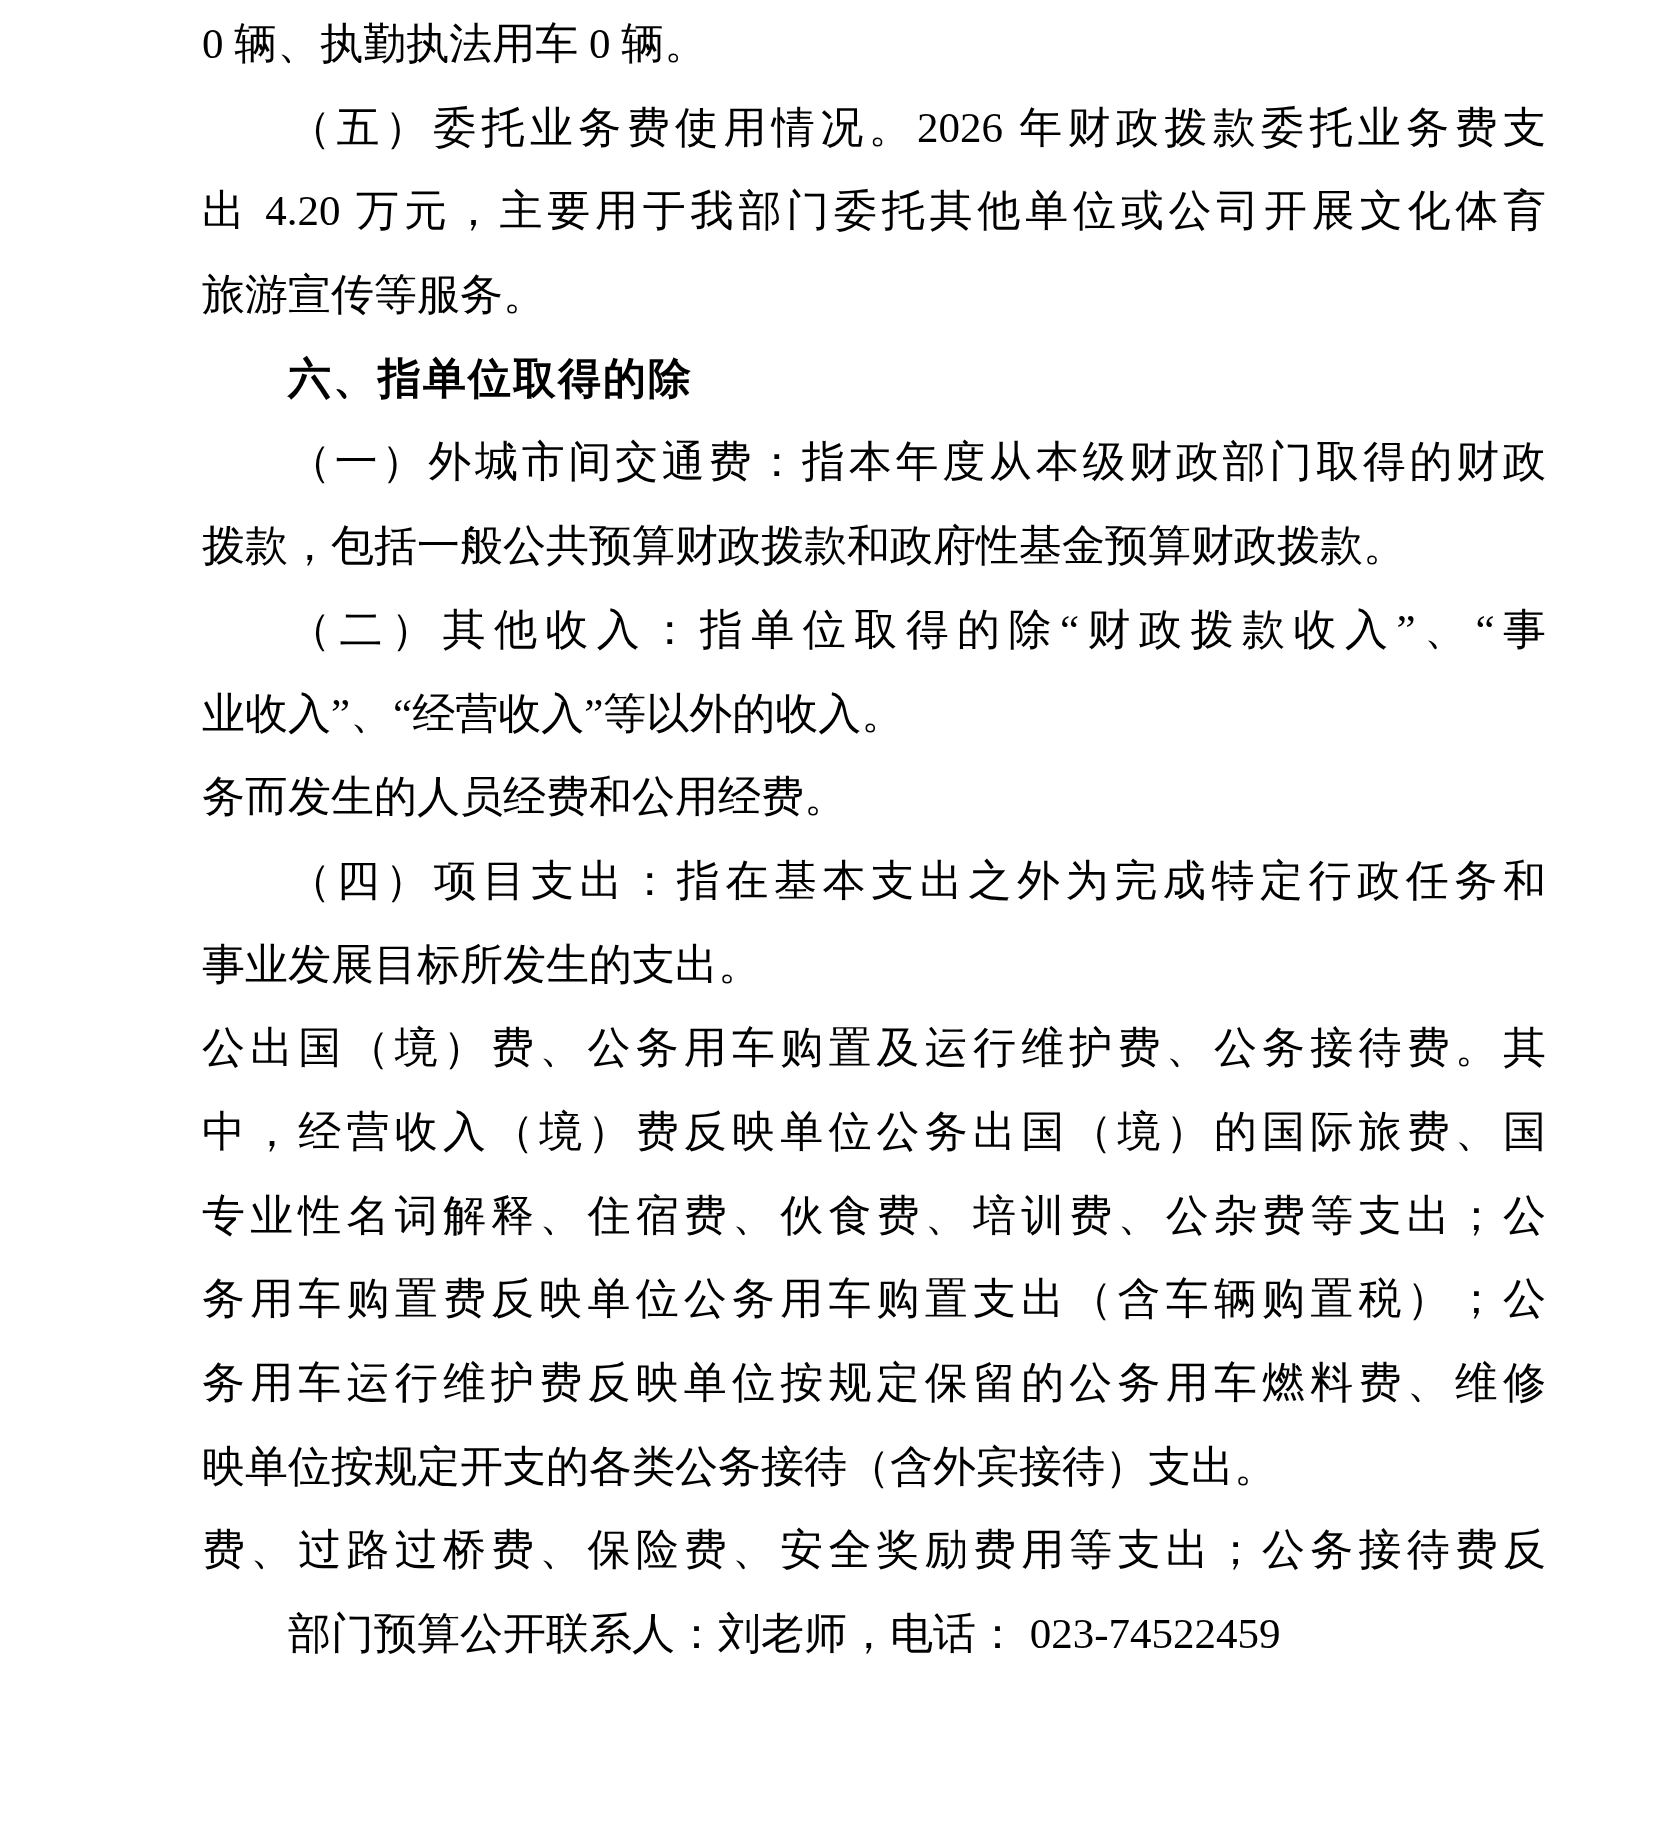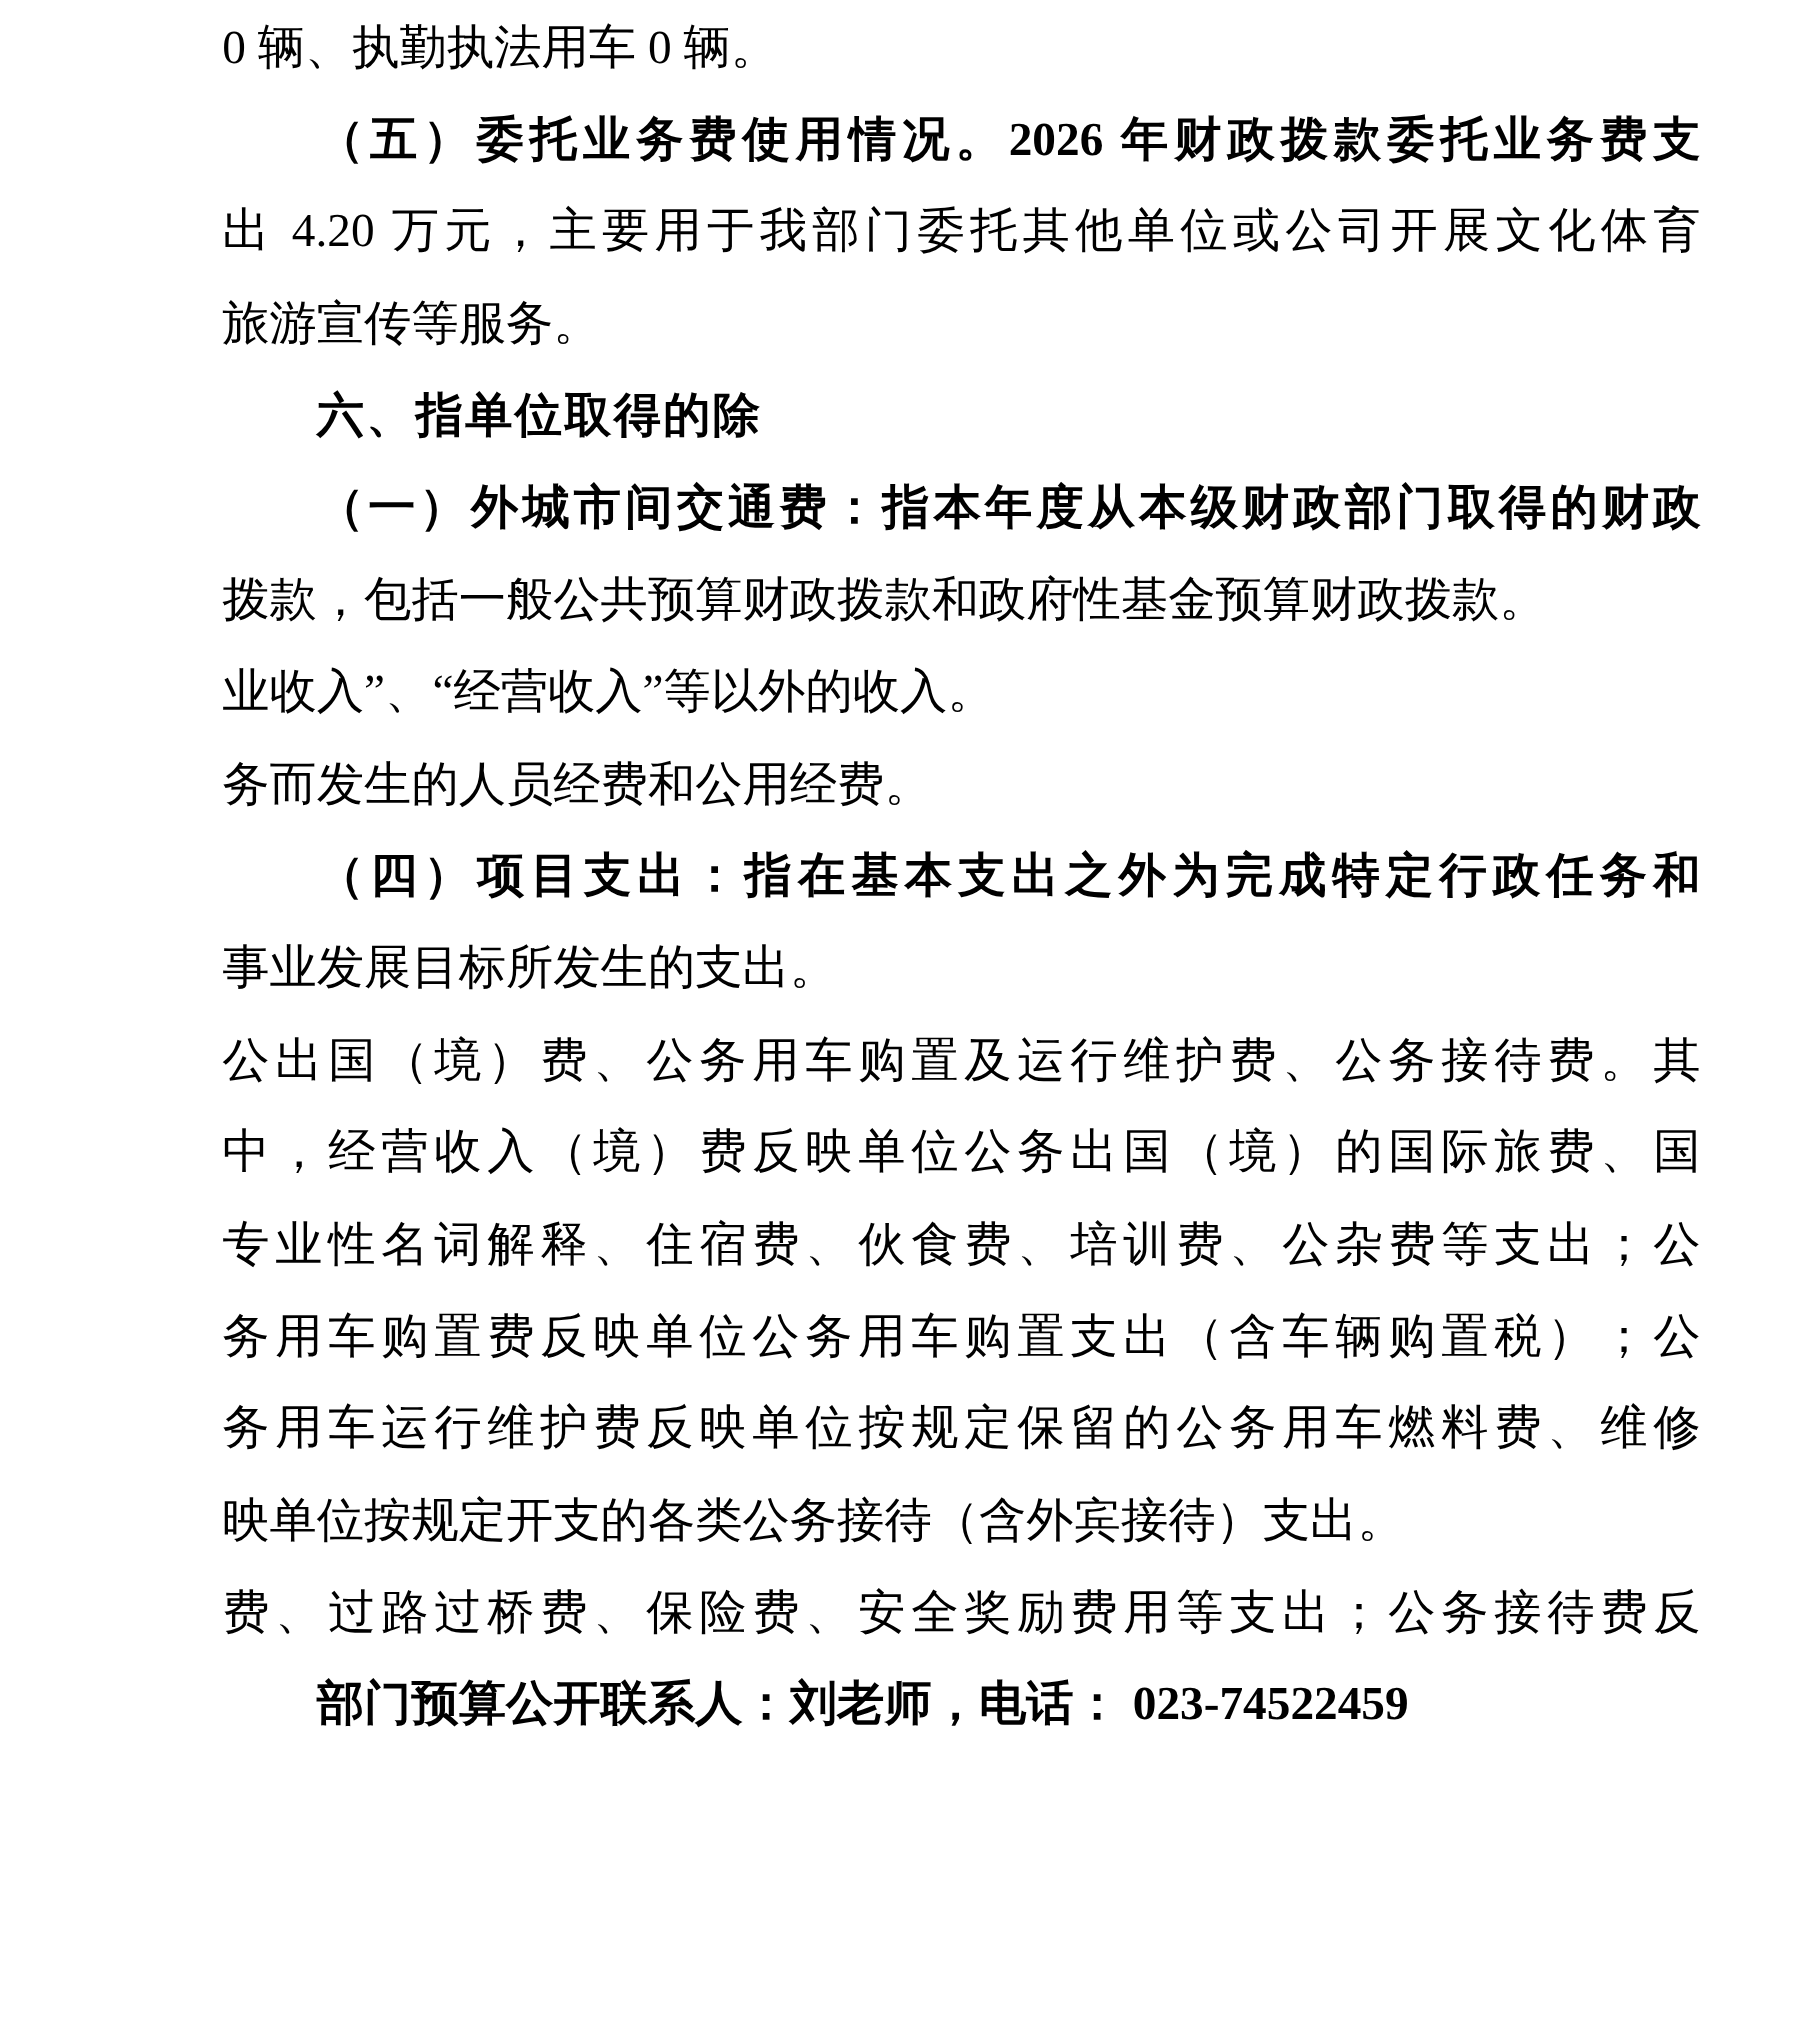--- a/index.html
+++ b/index.html
@@ -23,21 +23,20 @@
   }
   .line {
     height: 83.7px;
     line-height: 83.7px;
     font-size: 43px;
     color: #000000;
     overflow: visible;
   }
   .indent {
     text-indent: 86px;
-    font-weight: bold;
   }
   .justify {
     text-align: justify;
     text-align-last: justify;
   }
   .heading {
     font-family: "Liberation Sans", "DejaVu Sans", sans-serif;
     font-weight: bold;
     letter-spacing: 2px;
   }
@@ -47,20 +46,21 @@
 
 <div class="page">
   <div class="textblock">
     <div class="line">0 辆、执勤执法用车 0 辆。</div>
     <div class="line indent justify">（五）委托业务费使用情况。2026 年财政拨款委托业务费支</div>
     <div class="line justify">出 4.20 万元，主要用于我部门委托其他单位或公司开展文化体育</div>
     <div class="line">旅游宣传等服务。</div>
     <div class="line indent heading">六、指单位取得的除</div>
     <div class="line indent justify">（一）外城市间交通费：指本年度从本级财政部门取得的财政</div>
     <div class="line">拨款，包括一般公共预算财政拨款和政府性基金预算财政拨款。</div>
+    <div class="line indent justify">（二）其他收入：指单位取得的除“财政拨款收入”、“事</div>
     <div class="line">业收入”、“经营收入”等以外的收入。</div>
     <div class="line">务而发生的人员经费和公用经费。</div>
     <div class="line indent justify">（四）项目支出：指在基本支出之外为完成特定行政任务和</div>
     <div class="line">事业发展目标所发生的支出。</div>
     <div class="line justify">公出国（境）费、公务用车购置及运行维护费、公务接待费。其</div>
     <div class="line justify">中，经营收入（境）费反映单位公务出国（境）的国际旅费、国</div>
     <div class="line justify">专业性名词解释、住宿费、伙食费、培训费、公杂费等支出；公</div>
     <div class="line justify">务用车购置费反映单位公务用车购置支出（含车辆购置税）；公</div>
     <div class="line justify">务用车运行维护费反映单位按规定保留的公务用车燃料费、维修</div>
     <div class="line">映单位按规定开支的各类公务接待（含外宾接待）支出。</div>

